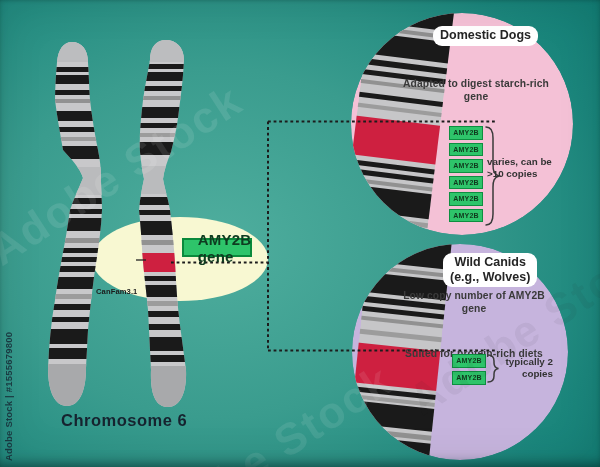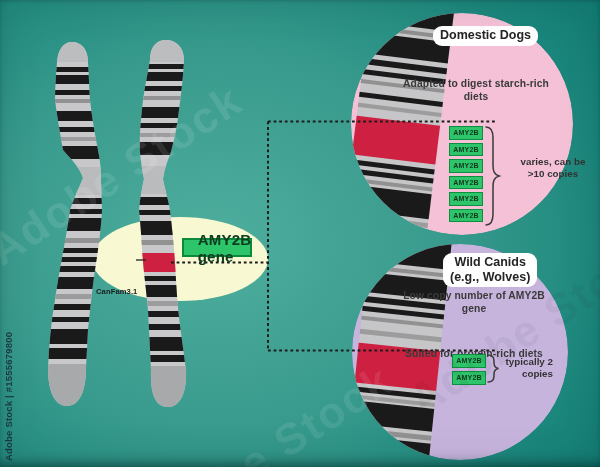--- a/index.html
+++ b/index.html
@@ -18,21 +18,21 @@
     font-size:15px;font-weight:700;color:#0e3c20;letter-spacing:.2px;padding-left:15px;}
   .title-box{position:absolute;z-index:5;background:#ffffff;border-radius:9px;padding:2px 7px 3px;
     font-size:12.5px;line-height:1.16;font-weight:700;color:#252525;text-align:center;}
   .body-text{position:absolute;z-index:5;width:156px;text-align:center;
     font-size:10.3px;line-height:1.25;font-weight:700;color:#3a3a3a;letter-spacing:.1px;}
   .gene-col{position:absolute;z-index:5;display:flex;flex-direction:column;gap:3px;}
   .gene-box{width:34px;height:13.5px;box-sizing:border-box;background:#2ec46a;border:1.6px solid #0d8f40;
     display:flex;align-items:center;justify-content:center;
     font-size:7px;font-weight:700;color:#10381d;letter-spacing:.2px;}
   .note{position:absolute;z-index:5;font-size:9.8px;line-height:1.22;font-weight:700;color:#333333;}
-  .note-domestic{left:515px;top:156px;width:76px;text-align:center;}
+  .note-domestic{left:487px;top:156px;width:76px;text-align:left;}
   .note-wild{left:497px;top:356px;width:56px;text-align:right;}
   .watermark{position:absolute;z-index:8;white-space:nowrap;font-weight:700;font-size:44px;
     letter-spacing:2px;pointer-events:none;transform:rotate(-33deg);}
   .wm1{left:-30px;top:150px;color:rgba(255,255,255,.10);}
   .wm2{left:120px;top:430px;color:rgba(255,255,255,.09);}
   .wm3{left:390px;top:300px;color:rgba(30,30,30,.06);}
   .credit{position:absolute;z-index:8;left:3px;top:461px;transform:rotate(-90deg);transform-origin:0 0;
     font-size:9.5px;font-weight:700;color:#1a333d;letter-spacing:.2px;opacity:.9;white-space:nowrap;}
 </style>
 </head>
@@ -180,27 +180,28 @@
     </g>
 
     <path d="M 171,262.5 H 268 M 268,121.5 V 350.5 M 268,121.5 H 497 M 268,350.5 H 497" fill="none" stroke="#1c1c1c" stroke-width="2" stroke-dasharray="2.8 2.8"></path>
 
     <path d="M 486,127 C 491,127 493,131 493,138 L 493,165 C 493,171 494,174.5 499,176
              C 494,177.5 493,181 493,187 L 493,214 C 493,221 491,225 486,225" fill="none" stroke="#3a3a3a" stroke-width="1.5" stroke-linecap="round"></path>
     <path d="M 488,355 C 492,355 494,357.5 494,361 L 494,363 C 494,366.5 495,368 498.5,368.5
              C 495,369 494,370.5 494,374 L 494,376 C 494,379.5 492,382 488,382" fill="none" stroke="#3a3a3a" stroke-width="1.5" stroke-linecap="round"></path>
   </svg>
 
+  <div class="txt chrom-label">Chromosome 6</div>
 
   <div class="txt canfam">CanFam3.1</div>
 
   <div class="main-gene-box">AMY2B gene</div>
 
   <div class="title-box" style="left:433px;top:26px;">Domestic Dogs</div>
-  <div class="body-text" style="left:398px;top:78px;">Adapted to digest starch-rich diets</div>
+  <div class="body-text" style="left:398px;top:78px;">Adapted to digest starch-rich gene</div>
   <div class="gene-col" style="left:449px;top:126px;">
     <div class="gene-box">AMY2B</div>
     <div class="gene-box">AMY2B</div>
     <div class="gene-box">AMY2B</div>
     <div class="gene-box">AMY2B</div>
     <div class="gene-box">AMY2B</div>
     <div class="gene-box">AMY2B</div>
   </div>
   <div class="note note-domestic">varies, can be &gt;10 copies</div>
 

